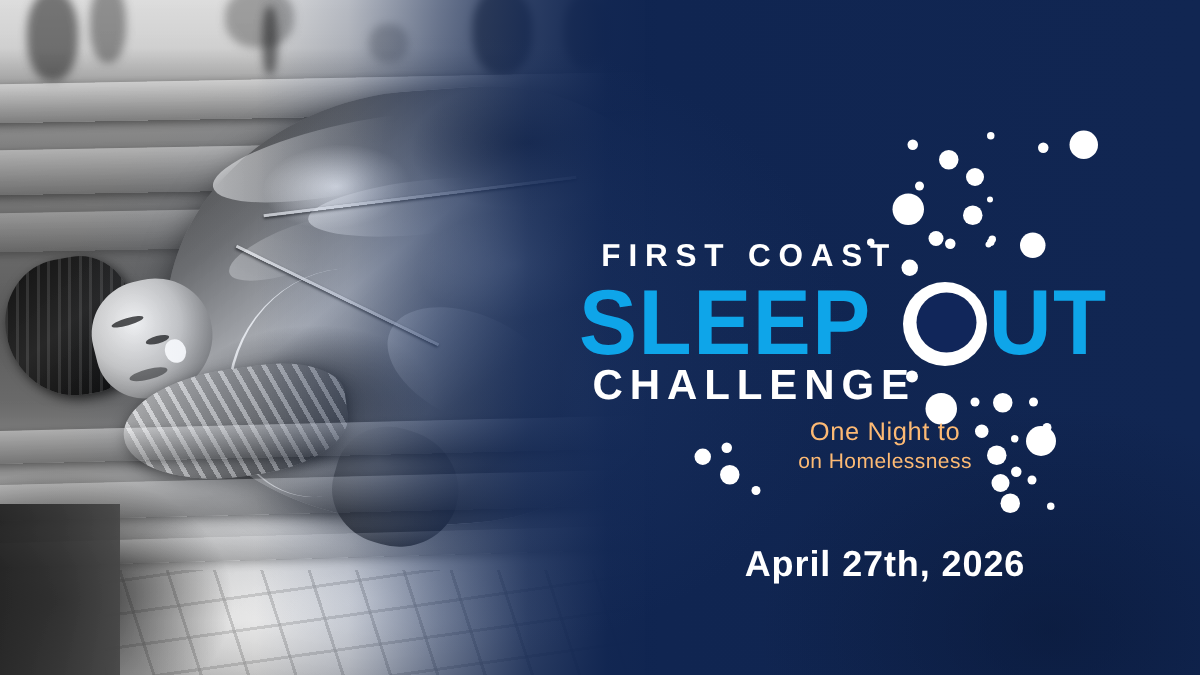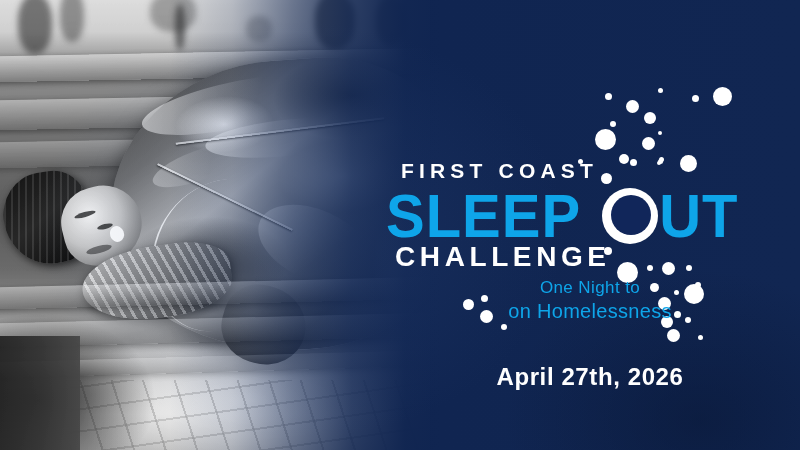--- a/index.html
+++ b/index.html
@@ -309,39 +309,39 @@
     line-height: 1;
     text-align: left;
     white-space: nowrap;
   }
 
   .tagline {
     position: absolute;
     left: 60px; top: 278px;
     width: 300px;
     text-align: center;
-    color: #0ea5e9;
+    color: #fdba74;
   }
   .tag-1 {
     font-size: 17px;
     font-weight: 400;
     letter-spacing: 0.4px;
     line-height: 1.15;
   }
   .tag-2 {
     font-family: "DejaVu Serif", serif;
     font-size: 25px;
     font-weight: 700;
     font-style: italic;
     letter-spacing: 0.2px;
     line-height: 1.35;
     margin-top: 1px;
   }
   .tag-3 {
-    font-size: 20px;
+    font-size: 14px;
     font-weight: 400;
     letter-spacing: 0.3px;
     line-height: 1.2;
     margin-top: 1px;
   }
 
   .date {
     position: absolute;
     left: 40px; top: 363px;
     width: 340px;

